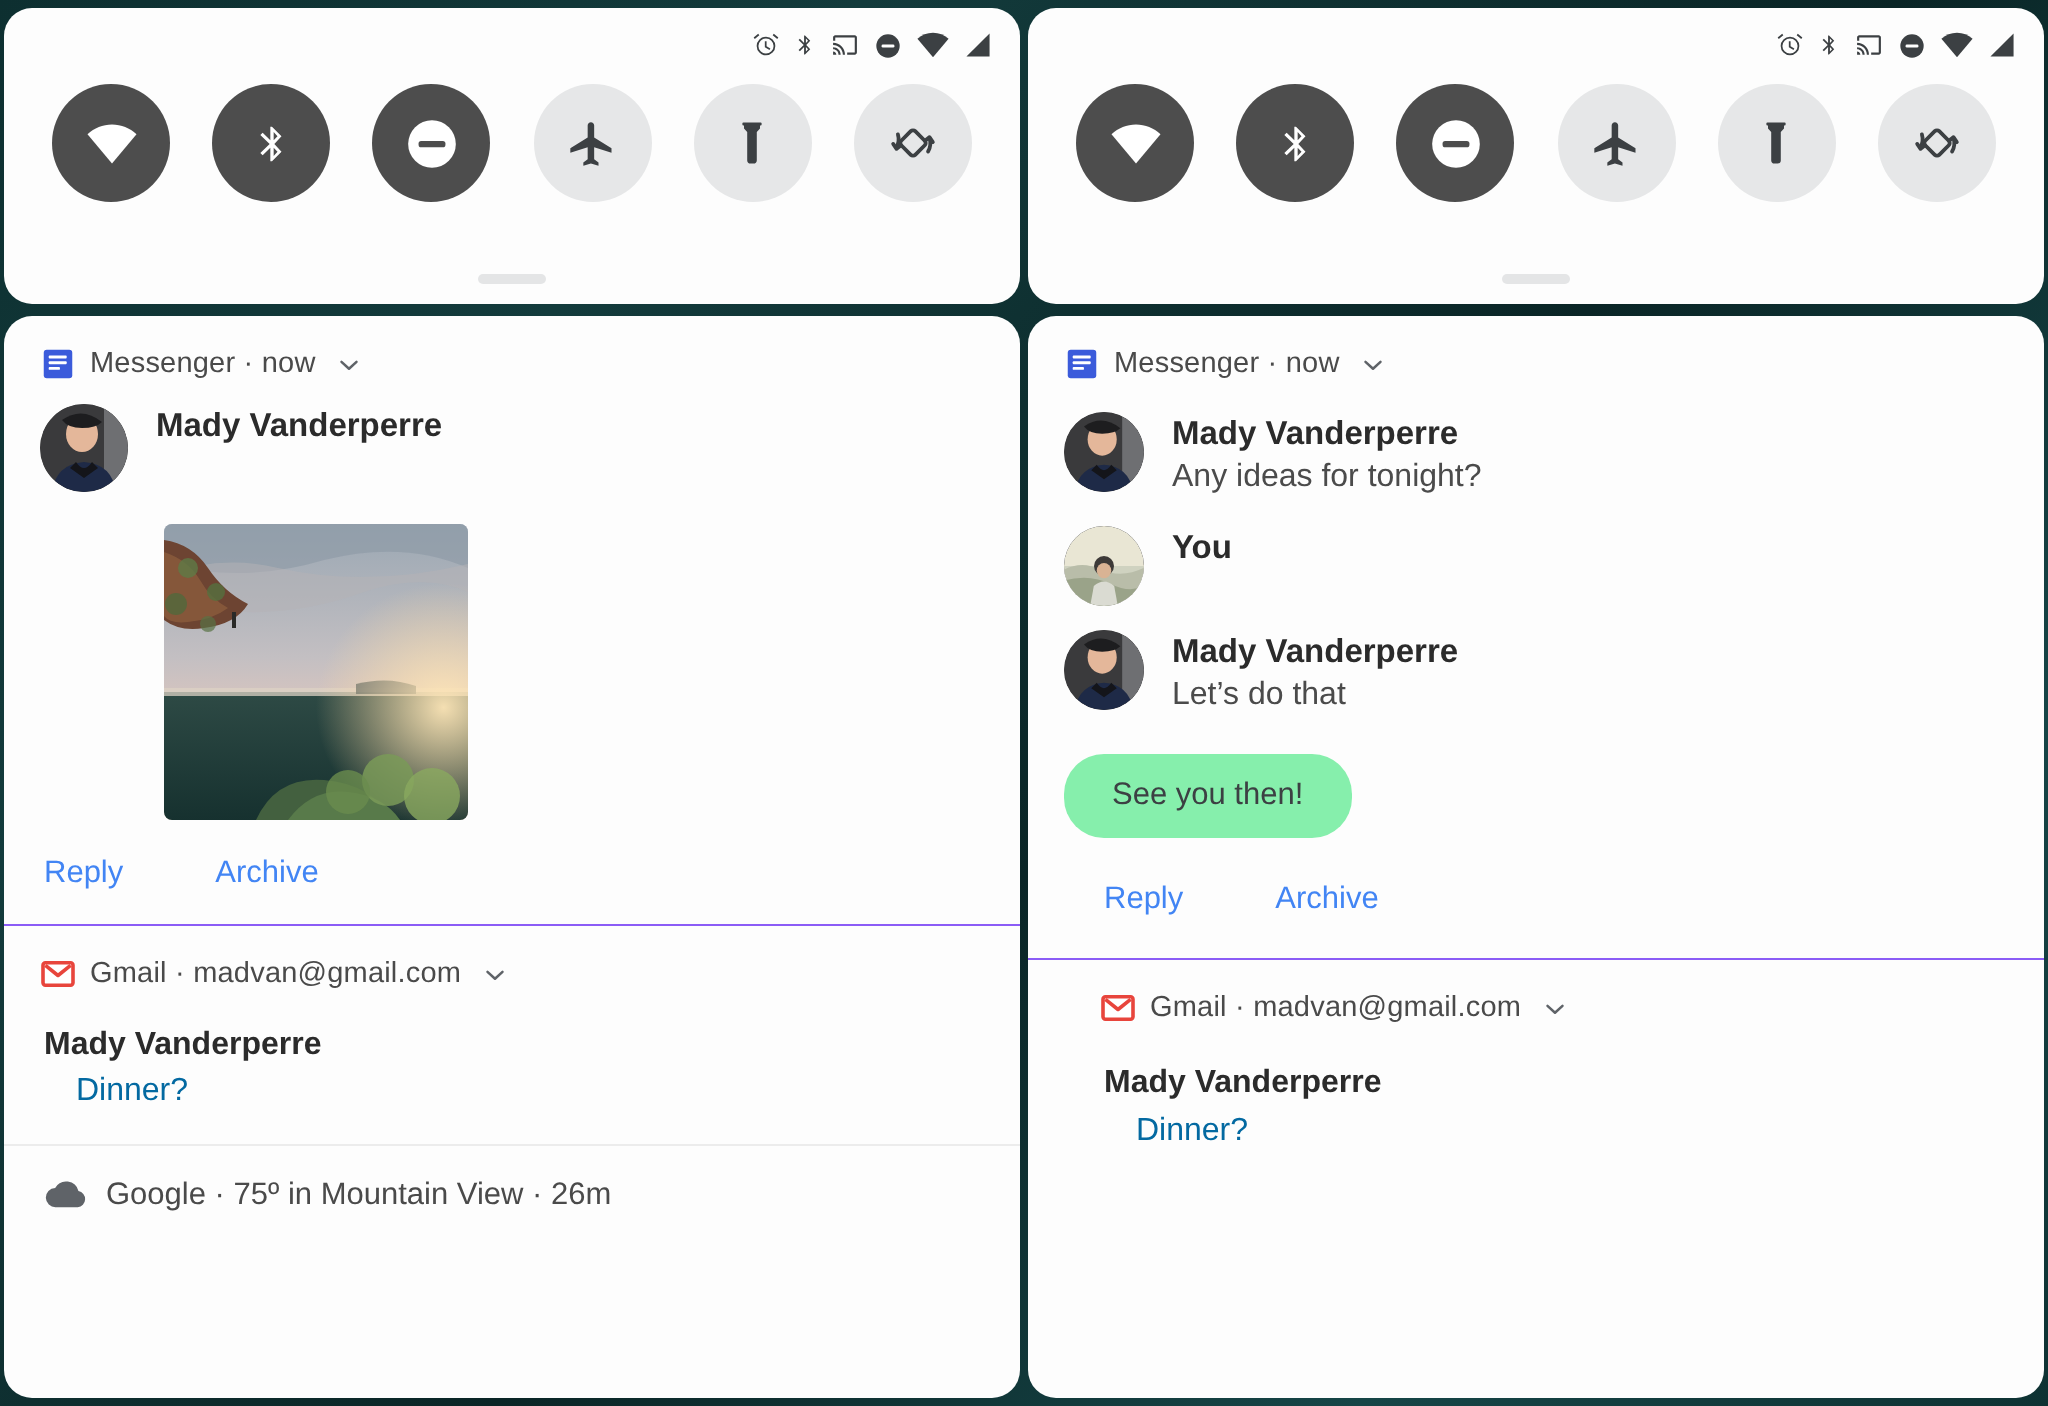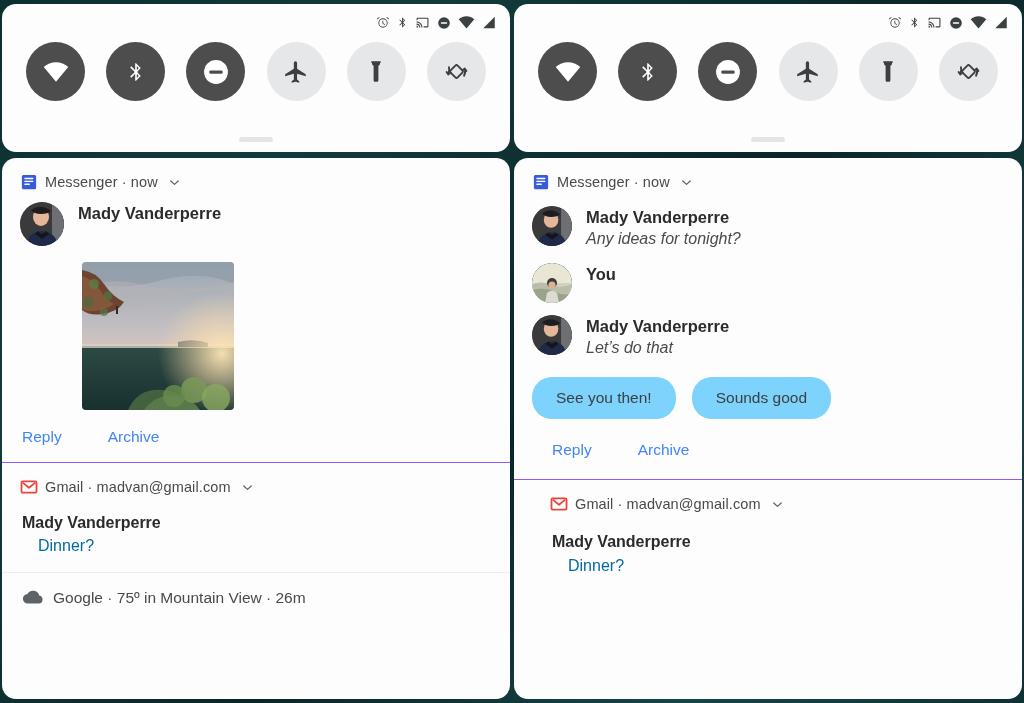--- a/index.html
+++ b/index.html
@@ -81,21 +81,21 @@
     flex: none; overflow: hidden;
     background: #555;
   }
   .avatar.small { width: 40px; height: 40px; }
   .sender {
     font-size: 16.5px; font-weight: bold; color: #2b2b2b;
     line-height: 1.35;
   }
   .msg {
     font-size: 16px; color: #4b4b4b; line-height: 1.4;
-    display: flex; align-items: flex-end; gap: 2px; font-style: italic;
+    display: flex; align-items: flex-end; gap: 2px;
   }
   .msg .emoji { font-size: 15px; }
 
   .thumb {
     width: 152px; height: 148px;
     border-radius: 4px;
     margin: 16px 0 0 80px;
     overflow: hidden;
   }
 
@@ -105,21 +105,21 @@
     align-items: center;
   }
   .action {
     font-size: 15.5px; color: #4285f4; font-weight: normal;
     background: none; border: none; cursor: pointer;
     font-family: inherit;
   }
 
   .chips { display: flex; gap: 16px; padding: 18px 0 0 18px; }
   .chip {
-    background: #7dd3fc;
+    background: #86efac;
     border: none;
     border-radius: 20px;
     padding: 12px 24px;
     font-size: 15.5px;
     color: #3c4043;
     font-family: inherit;
     cursor: pointer;
     white-space: nowrap;
   }
 
@@ -471,21 +471,20 @@
         <div>
           <div class="sender">Mady Vanderperre</div>
           <div class="msg">
               <span>Let’s do that</span>
             </div>
         </div>
       </div>
 
       <div class="chips">
         <button class="chip">See you then!</button>
-        <button class="chip">Sounds good</button>
       </div>
 
       <div class="actions" style="padding-left:38px; padding-top:22px; padding-bottom:20px; gap:46px;">
         <button class="action">Reply</button>
         <button class="action">Archive</button>
       </div>
     </div>
 
     <div class="notif pad-b">
       <div class="nhead" style="padding-left:36px;">

